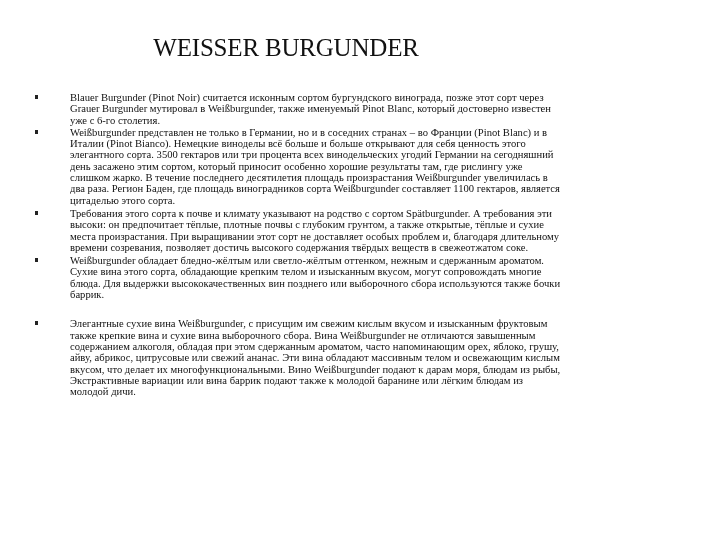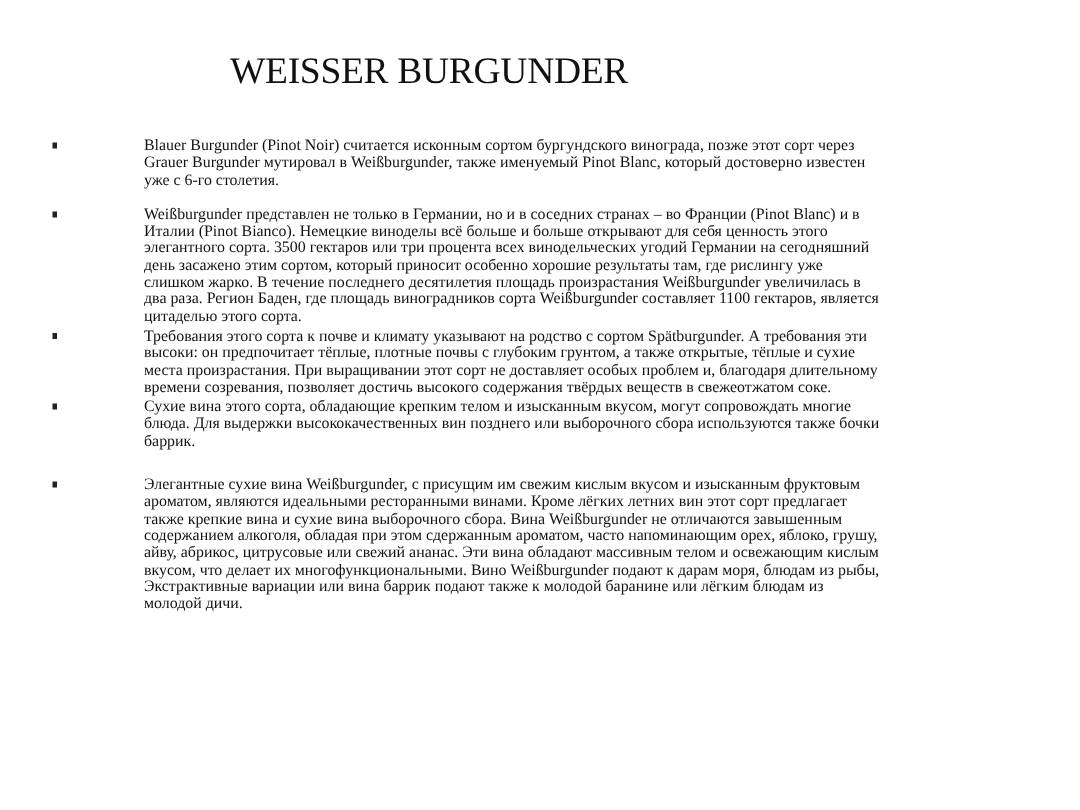--- a/index.html
+++ b/index.html
@@ -36,21 +36,21 @@
       position: absolute;
       left: 0;
       top: 92px;
       width: 720px;
       margin: 0;
       padding: 0;
       list-style: none;
     }
     .bullet-item {
       position: relative;
-      padding-left: 96px;
+      padding-left: 70px;
       width: 612px;
       font-size: 10.6px;
       line-height: 11.3px;
       margin: 0;
     }
     .bullet-item .line {
       display: block;
       white-space: nowrap;
     }
     .bullet-dot {
@@ -68,47 +68,47 @@
 <div class="slide">
   <div class="title">WEISSER BURGUNDER</div>
 
   <ul class="bullets">
     <li class="bullet-item" style="margin-bottom:0px;">
       <span class="bullet-dot"></span>
       <span class="line">Blauer Burgunder (Pinot Noir) считается исконным сортом бургундского винограда, позже этот сорт через</span>
       <span class="line">Grauer Burgunder мутировал в Weißburgunder, также именуемый Pinot Blanc, который достоверно известен</span>
       <span class="line">уже с 6-го столетия.</span>
     </li>
-    <li class="bullet-item" style="margin-top:12px;">
+    <li class="bullet-item" style="margin-top:1px;">
       <span class="bullet-dot"></span>
       <span class="line">Weißburgunder представлен не только в Германии, но и в соседних странах – во Франции (Pinot Blanc) и в</span>
       <span class="line">Италии (Pinot Bianco). Немецкие виноделы всё больше и больше открывают для себя ценность этого</span>
       <span class="line">элегантного сорта. 3500 гектаров или три процента всех винодельческих угодий Германии на сегодняшний</span>
       <span class="line">день засажено этим сортом, который приносит особенно хорошие результаты там, где рислингу уже</span>
       <span class="line">слишком жарко. В течение последнего десятилетия площадь произрастания Weißburgunder увеличилась в</span>
       <span class="line">два раза. Регион Баден, где площадь виноградников сорта Weißburgunder составляет 1100 гектаров, является</span>
       <span class="line">цитаделью этого сорта.</span>
     </li>
     <li class="bullet-item" style="margin-top:2px;">
       <span class="bullet-dot"></span>
       <span class="line">Требования этого сорта к почве и климату указывают на родство с сортом Spätburgunder. А требования эти</span>
       <span class="line">высоки: он предпочитает тёплые, плотные почвы с глубоким грунтом, а также открытые, тёплые и сухие</span>
       <span class="line">места произрастания. При выращивании этот сорт не доставляет особых проблем и, благодаря длительному</span>
       <span class="line">времени созревания, позволяет достичь высокого содержания твёрдых веществ в свежеотжатом соке.</span>
     </li>
     <li class="bullet-item" style="margin-top:2px;">
       <span class="bullet-dot"></span>
+      <span class="line">Weißburgunder обладает бледно-жёлтым или светло-жёлтым оттенком, нежным и сдержанным ароматом.</span>
       <span class="line">Сухие вина этого сорта, обладающие крепким телом и изысканным вкусом, могут сопровождать многие</span>
       <span class="line">блюда. Для выдержки высококачественных вин позднего или выборочного сбора используются также бочки</span>
       <span class="line">баррик.</span>
     </li>
     <li class="bullet-item" style="margin-top:18px;">
       <span class="bullet-dot"></span>
       <span class="line">Элегантные сухие вина Weißburgunder, с присущим им свежим кислым вкусом и изысканным фруктовым</span>
-      <span class="line">ароматом, являются идеальными ресторанными винами. Кроме лёгких летних вин этот сорт предлагает</span>
       <span class="line">также крепкие вина и сухие вина выборочного сбора. Вина Weißburgunder не отличаются завышенным</span>
       <span class="line">содержанием алкоголя, обладая при этом сдержанным ароматом, часто напоминающим орех, яблоко, грушу,</span>
       <span class="line">айву, абрикос, цитрусовые или свежий ананас. Эти вина обладают массивным телом и освежающим кислым</span>
       <span class="line">вкусом, что делает их многофункциональными. Вино Weißburgunder подают к дарам моря, блюдам из рыбы,</span>
       <span class="line">Экстрактивные вариации или вина баррик подают также к молодой баранине или лёгким блюдам из</span>
       <span class="line">молодой дичи.</span>
     </li>
   </ul>
 </div>
 

